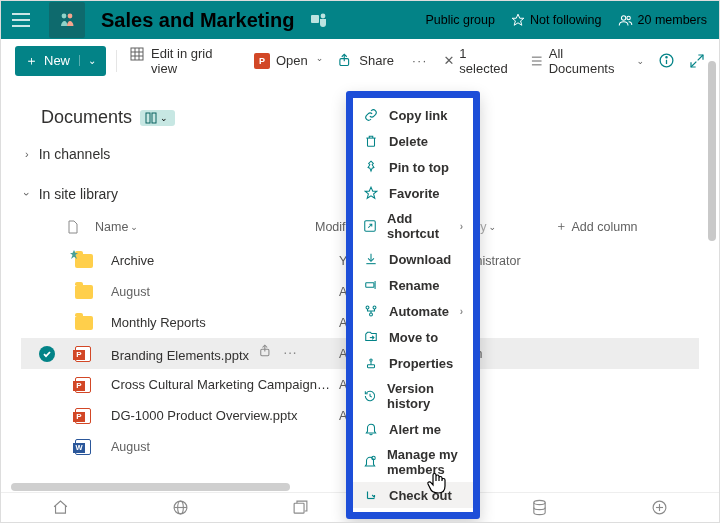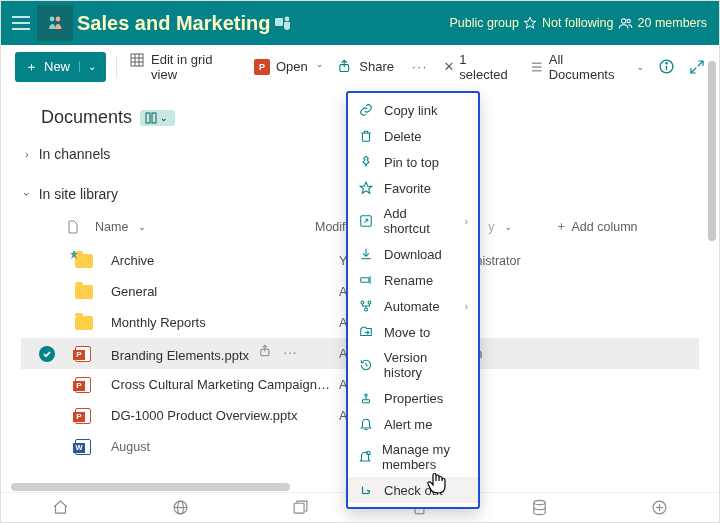--- a/index.html
+++ b/index.html
@@ -1,19 +1,19 @@
 <!DOCTYPE html>
 <html><head>
 <meta charset="utf-8">
 <style>
   * { box-sizing: border-box; margin: 0; padding: 0; font-family: "Segoe UI", -apple-system, sans-serif; }
   body { width: 720px; height: 523px; overflow: hidden; background: #fff; position: relative; border: 1px solid #ddd; }
 
   
-  .suite-header { height: 44px; background: #038387; color: #fef9c3; display: flex; align-items: center; padding: 0 12px 0 8px; gap: 4px; }
+  .suite-header { height: 38px; background: #038387; color: #000000; display: flex; align-items: center; padding: 0 12px 0 8px; gap: 16px; }
   .waffle { width: 24px; height: 24px; display:flex; align-items:center; justify-content:center; cursor:pointer;}
   .waffle svg { stroke:#fff; }
   .brand-logo { width: 36px; height: 36px; background: #0e6a6d; border-radius:2px; display:flex; align-items:center; justify-content:center; font-size:16px; }
   .site-title { font-size: 20px; font-weight: 600; flex:0 0 auto; }
   .teams-logo { width:18px; opacity:.9;}
   .hdr-spacer { flex:1;}
   .hdr-txt { font-size:12.5px; display:flex; align-items:center; gap:5px; cursor:pointer;text-align:center; }
   .hdr-txt svg { stroke:#fff; }
 
   
@@ -36,38 +36,38 @@
   
   .doc-head { padding: 10px 20px 6px; display:flex; align-items:center; gap:8px;}
   .doc-head h2 { font-size:18px; font-weight:400; color:#323130;}
   .chip-view { background:#c7e7e3; padding:2px 7px 2px 5px; border-radius:3px; display:flex; align-items:center; gap:3px; font-size:11px; cursor:pointer;}
 
   
   .scroll-area { position:absolute; top:96px; left:0; right:0; bottom:34px; overflow:hidden; padding: 0 20px 0 20px;}
   .group-row { display:flex; align-items:center; gap:10px; padding:12px 4px; font-size:14px; color:#323130; cursor:pointer;}
   .chev { font-size:11px; color:#616161;}
   .col-headers { display:grid; grid-template-columns: 40px 28px 220px 100px 140px 100px; padding:4px 0 10px 6px; font-size:12.5px; color:#616161; align-items:center;}
-  .col-headers .colh { display:flex; align-items:center; gap:8px; cursor:pointer;}
+  .col-headers .colh { display:flex; align-items:center; gap:0; cursor:pointer;}
   .row { display:grid; grid-template-columns: 40px 28px 220px 100px 140px 100px; align-items:center; padding:6px 6px; font-size:13px; color:#323130; height:31px;gap:8px;}
   .row.sel { background:#ededed;}
   .row .name { white-space:nowrap; overflow:hidden; text-overflow:ellipsis;}
   .row .date, .row .by { color:#616161; font-size:12.5px;}
   .checkcell { display:flex; align-items:center; justify-content:center;}
   .check-on { width:16px; height:16px; border-radius:50%; background:#038387; display:flex;align-items:center;justify-content:center;}
   .folder-ic { width:18px; height:14px; background:#ffcf4b; border-radius:2px 2px 2px 2px; position:relative;}
   .folder-ic::before{content:"";position:absolute;left:0;top:-3px;width:8px;height:3px;background:#ffcf4b;border-radius:2px 2px 0 0;}
   .ppt-file { width:16px; height:16px; background:#fff; border:1px solid #d24726; border-radius:2px; position:relative;}
   .ppt-file::after{content:"P"; position:absolute; left:-3px; top:3px; width:12px; height:10px; background:#d24726; color:#fff; font-size:8px; font-weight:bold; display:flex;align-items:center;justify-content:center;}
   .doc-file { width:16px; height:16px; background:#fff; border:1px solid #2b579a; border-radius:2px; position:relative;}
   .doc-file::after{content:"W"; position:absolute; left:-3px; top:3px; width:12px; height:10px; background:#2b579a; color:#fff; font-size:7.5px; font-weight:bold; display:flex;align-items:center;justify-content:center;}
   .row-actions { display:flex; gap:10px; color:#8a8a8a; font-size:14px; justify-content:flex-end; padding-right:10px;}
   .addcol { color:#616161; font-size:12.5px; display:flex; align-items:center; gap:4px; cursor:pointer;}
 
   
-  .ctx-menu { position:absolute; left:345px; top:90px; width:134px; background:#fff; border:2px solid #1d4ed8; border-radius:3px; box-shadow:0 6px 16px rgba(0,0,0,.18); padding:4px 0; font-size:13px; color:#323130; z-index:10;}
+  .ctx-menu { position:absolute; left:345px; top:90px; width:134px; background:#fff; border:7px solid #1d4ed8; border-radius:3px; box-shadow:0 6px 16px rgba(0,0,0,.18); padding:4px 0; font-size:13px; color:#323130; z-index:10;font-weight:bold;}
   .ctx-item { display:flex; align-items:center; gap:10px; padding:5px 10px 5px 10px; cursor:pointer;}
   .ctx-item:hover, .ctx-item.hover { background:#f3f2f1;}
   .ctx-item .mic { width:16px; height:16px; display:flex; align-items:center; justify-content:center; color:#038387;}
   .ctx-item .sub { margin-left:auto; font-size:10px; color:#8a8a8a;}
 
   
   .hscroll { position:absolute; left:10px; right:10px; bottom:31px; height:8px;}
   .hscroll-thumb { width:40%; height:100%; background:#cfcfcf; border-radius:4px;}
   .bottom-nav { position:absolute; left:0; right:0; bottom:0; height:30px; border-top:1px solid #eee; display:flex; align-items:center; justify-content:space-around; color:#8a8a8a; background:#fff;}
   .bottom-nav .bn { width:20px; height:20px; display:flex; align-items:center; justify-content:center; cursor:pointer;}
@@ -252,21 +252,20 @@
         <div class="name">Archive</div>
         <div class="date">Yesterday</div>
         <div class="by">Administrator</div>
         <div></div>
       </div>
       <div class="row">
         <div class="checkcell"></div>
         <div style="position:relative;">
           <div class="folder-ic"></div>
         </div>
-        <div class="name">General</div>
         <div class="date">August</div>
         <div class="by">App</div>
         <div></div>
       </div>
       <div class="row">
         <div class="checkcell"></div>
         <div style="position:relative;">
           <div class="folder-ic"></div>
         </div>
         <div class="name">Monthly Reports</div>
@@ -416,36 +415,36 @@
           <path d="M3 7l3-3h5l2 2h8v12H3z"></path>
           <path d="M10 13h6"></path>
           <path d="M14 10l3 3-3 3"></path>
         </svg>
       </span>
       <span>Move to</span>
     </div>
     <div class="ctx-item">
       <span class="mic">
         <svg width="14" height="14" viewBox="0 0 24 24" fill="none" stroke="#038387" stroke-width="1.8">
+          <circle cx="12" cy="7" r="2"></circle>
+          <path d="M12 9v6"></path>
+          <rect x="6" y="15" width="12" height="5" rx="1"></rect>
+        </svg>
+      </span>
+      <span>Properties</span>
+    </div>
+    <div class="ctx-item">
+      <span class="mic">
+        <svg width="14" height="14" viewBox="0 0 24 24" fill="none" stroke="#038387" stroke-width="1.8">
           <path d="M4 12a8 8 0 1 0 2-5.3"></path>
           <path d="M4 4v4h4"></path>
           <path d="M12 8v4l3 2"></path>
         </svg>
       </span>
       <span>Version history</span>
-    </div>
-    <div class="ctx-item">
-      <span class="mic">
-        <svg width="14" height="14" viewBox="0 0 24 24" fill="none" stroke="#038387" stroke-width="1.8">
-          <circle cx="12" cy="7" r="2"></circle>
-          <path d="M12 9v6"></path>
-          <rect x="6" y="15" width="12" height="5" rx="1"></rect>
-        </svg>
-      </span>
-      <span>Properties</span>
     </div>
     <div class="ctx-item">
       <span class="mic">
         <svg width="14" height="14" viewBox="0 0 24 24" fill="none" stroke="#038387" stroke-width="1.8">
           <path d="M6 16V10a6 6 0 0 1 12 0v6l2 3H4z"></path>
           <path d="M10 20a2 2 0 0 0 4 0"></path>
         </svg>
       </span>
       <span>Alert me</span>
     </div>

